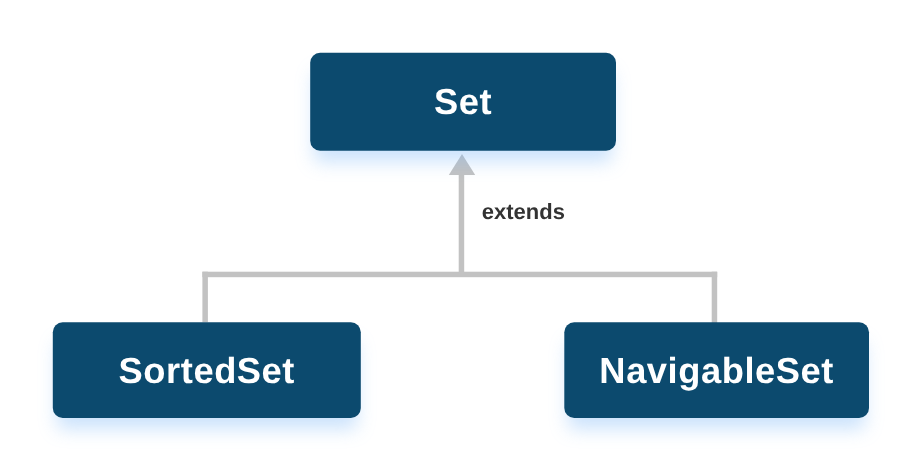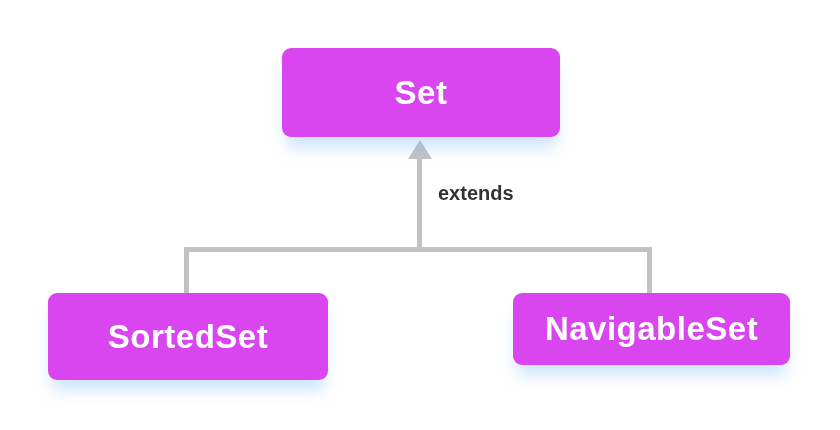--- a/index.html
+++ b/index.html
@@ -10,34 +10,34 @@
   }
   .canvas {
     position: relative;
     width: 840px;
     height: 430px;
     background: #ffffff;
     overflow: hidden;
   }
   .node {
     position: absolute;
-    background: #d946ef;
+    background: #0c4a6e;
     border-radius: 9px;
     display: flex;
     align-items: center;
     justify-content: center;
     color: #ffffff;
     font-weight: bold;
     font-size: 33px;
     letter-spacing: 0.5px;
     box-shadow: 0 14px 16px -4px rgba(122, 182, 248, 0.38);
   }
   .node-set          { left: 282px; top: 48px;  width: 278px; height: 89px; }
   .node-sortedset    { left: 48px;  top: 293px; width: 280px; height: 87px; }
-  .node-navigableset { left: 513px; top: 293px; width: 277px; height: 72px; }
+  .node-navigableset { left: 513px; top: 293px; width: 277px; height: 87px; }
 
   .line {
     position: absolute;
     background: #C2C2C2;
   }
   .edge-shaft      { left: 417px; top: 156px; width: 5px;   height: 95px; }
   .edge-horizontal { left: 184px; top: 247px; width: 468px; height: 5px; }
   .edge-drop-left  { left: 184px; top: 247px; width: 5px;   height: 46px; }
   .edge-drop-right { left: 647px; top: 247px; width: 5px;   height: 49px; }
 

